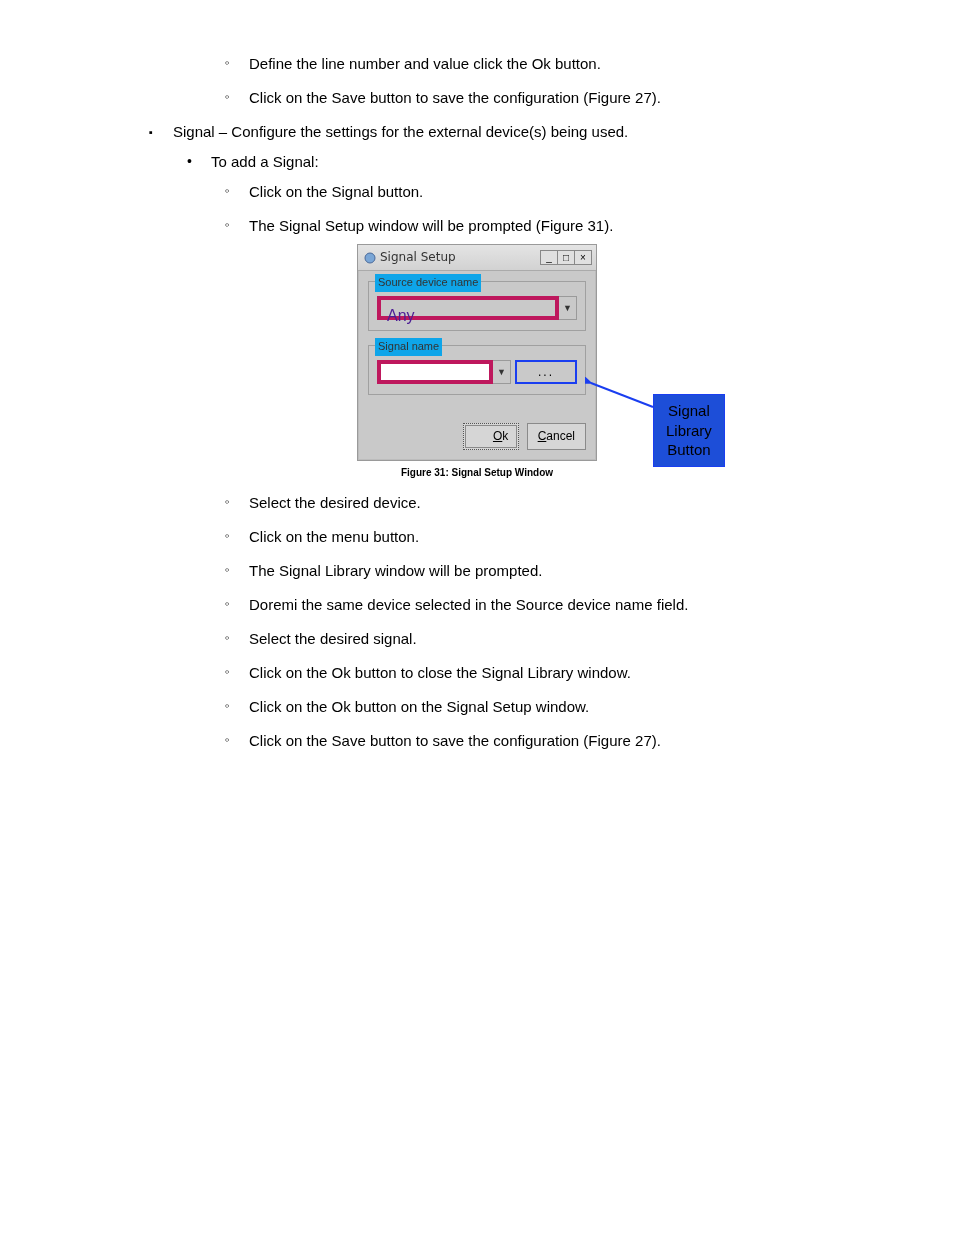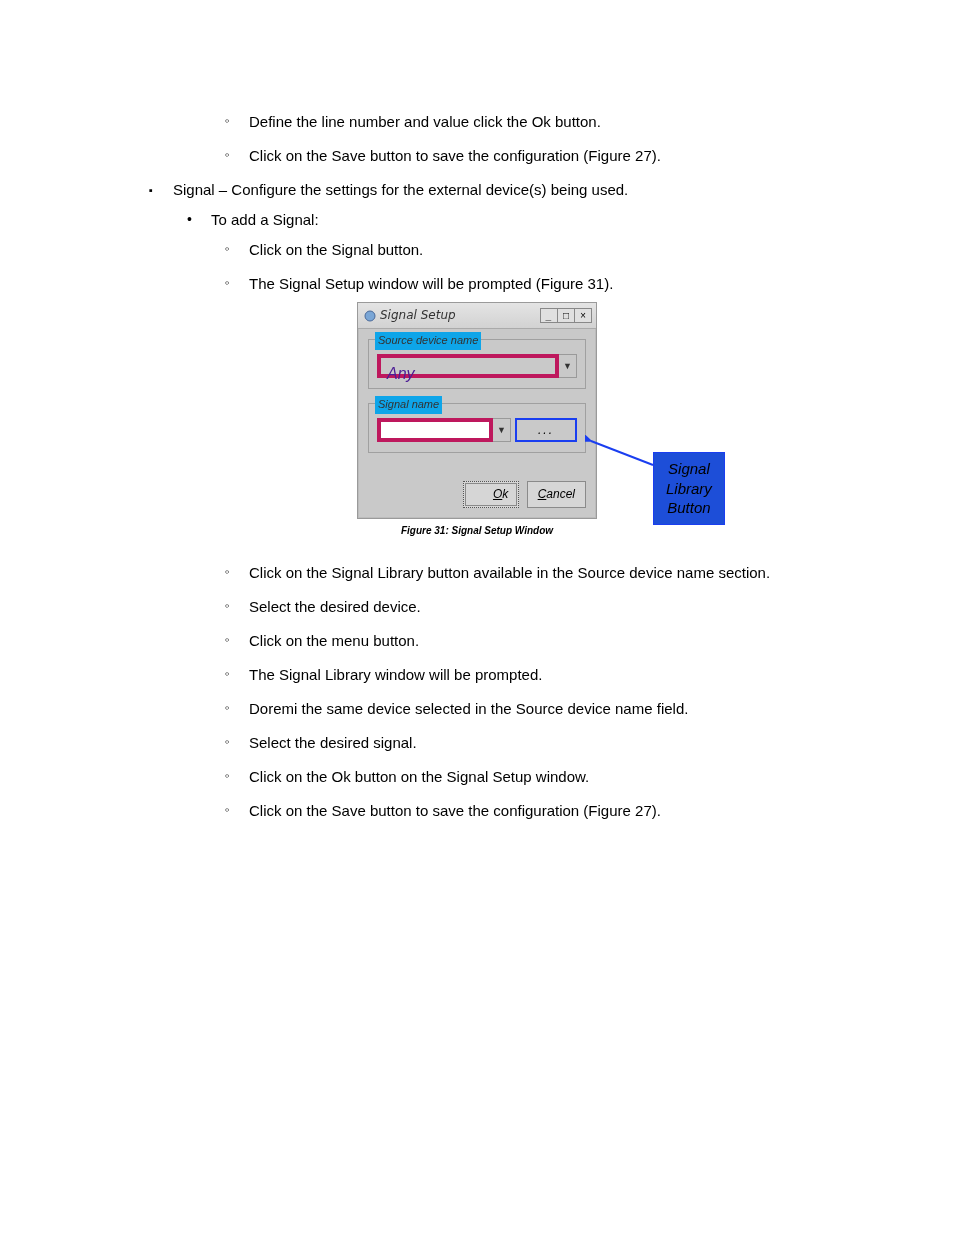--- a/index.html
+++ b/index.html
@@ -8,37 +8,37 @@
     padding: 0;
     font-family: Arial, Helvetica, sans-serif;
     font-size: 15px;
     color: #000;
     background: #fff;
   }
   .page {
     width: 954px;
     height: 1235px;
     position: relative;
-    padding: 110px 95px 0 95px;
+    padding: 52px 95px 0 95px;
   }
   ul.lvl1 { list-style: none; padding-left: 78px; margin: 0; }
   ul.lvl1 > li { position: relative; margin-bottom: 8px; line-height: 1.6; }
   ul.lvl1 > li::before { content: "▪"; position: absolute; left: -24px; font-size: 11px; top: 4px; }
   ul.lvl2 { list-style: none; padding-left: 38px; margin: 6px 0 0 0; }
   ul.lvl2 > li { position: relative; margin-bottom: 8px; line-height: 1.6; }
   ul.lvl2 > li::before { content: "•"; position: absolute; left: -24px; font-size: 14px; top: 0; }
   ul.lvl3 { list-style: none; padding-left: 38px; margin: 6px 0 0 0; }
   ul.lvl3 > li { position: relative; margin-bottom: 10px; line-height: 1.6; }
   ul.lvl3 > li::before { content: "◦"; position: absolute; left: -24px; font-size: 13px; top: 1px; }
   
   ul.pre { list-style: none; padding-left: 154px; margin: 0 0 8px 0; }
   ul.pre > li { position: relative; margin-bottom: 10px; line-height: 1.6; }
   ul.pre > li::before { content: "◦"; position: absolute; left: -24px; font-size: 13px; top: 1px; }
 
-  .figure-wrap { margin-left: -154px; text-align: center; margin-top: 6px; margin-bottom: 22px; font-style: italic; }
+  .figure-wrap { margin-left: -154px; text-align: center; margin-top: 6px; margin-bottom: 10px; }
   .figure-inner { display: inline-block; position: relative; }
   .dialog {
     width: 240px;
     border: 1px solid #9a9a9a;
     background: #c9c9c9;
     font-size: 12px;
     text-align: left;
     display: inline-block;
     vertical-align: middle;
     box-shadow: 0 0 0 1px #bcbcbc inset;
@@ -158,26 +158,26 @@
                     <line x1="68" y1="30" x2="6" y2="6" stroke="#1a3ef0" stroke-width="2" marker-end="url(#ah)"></line>
                   </svg>
                   <div class="callout-box">
                     <span>Signal Library</span><br>
                     <span>Button</span>
                   </div>
                 </div>
                 <div class="caption">Figure 31: Signal Setup Window</div>
               </div>
             </li>
-            <li><span>Click on the Signal Library button available in the Source device name section.</span></li>
             <li><span>Select the desired device.</span></li>
             <li><span>Click on the menu button.</span></li>
             <li><span>The Signal Library window will be prompted.</span></li>
             <li><span>Doremi the same device selected in the Source device name field.</span></li>
             <li><span>Select the desired signal.</span></li>
+            <li><span>Click on the Ok button to close the Signal Library window.</span></li>
             <li><span>Click on the Ok button on the Signal Setup window.</span></li>
             <li><span>Click on the Save button to save the configuration (Figure 27).</span></li>
           </ul>
         </li>
       </ul>
     </li>
   </ul>
 
 
 </div>

